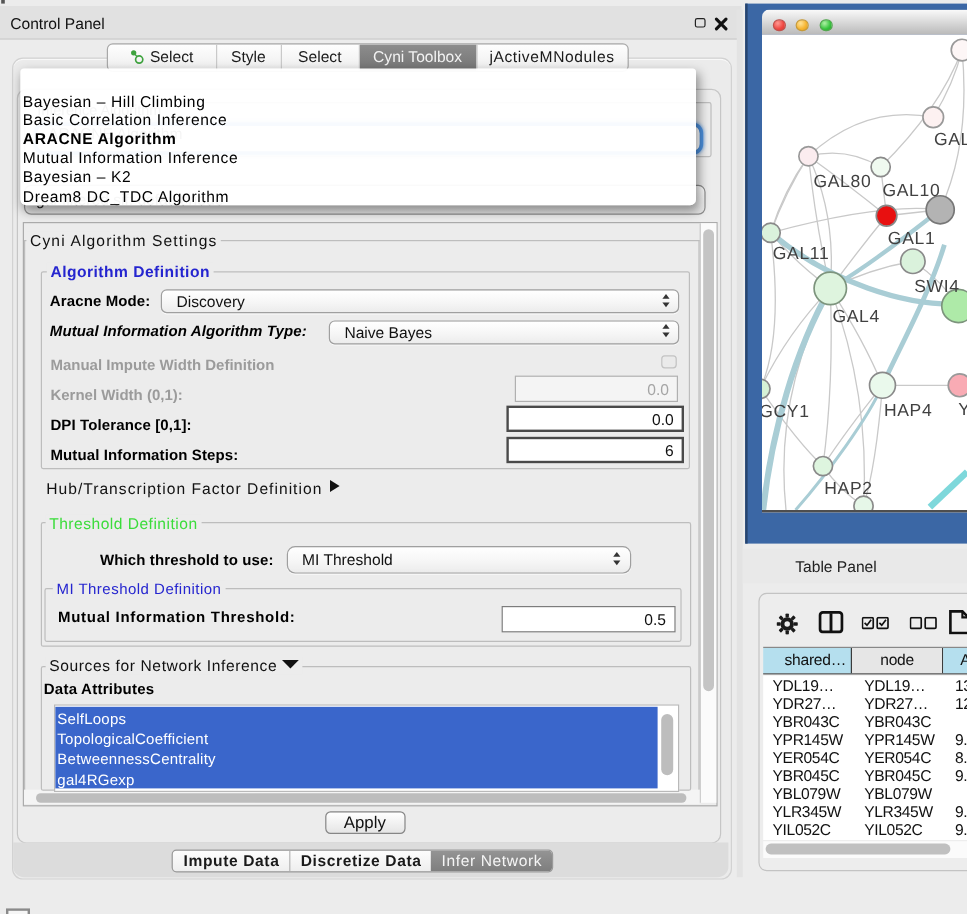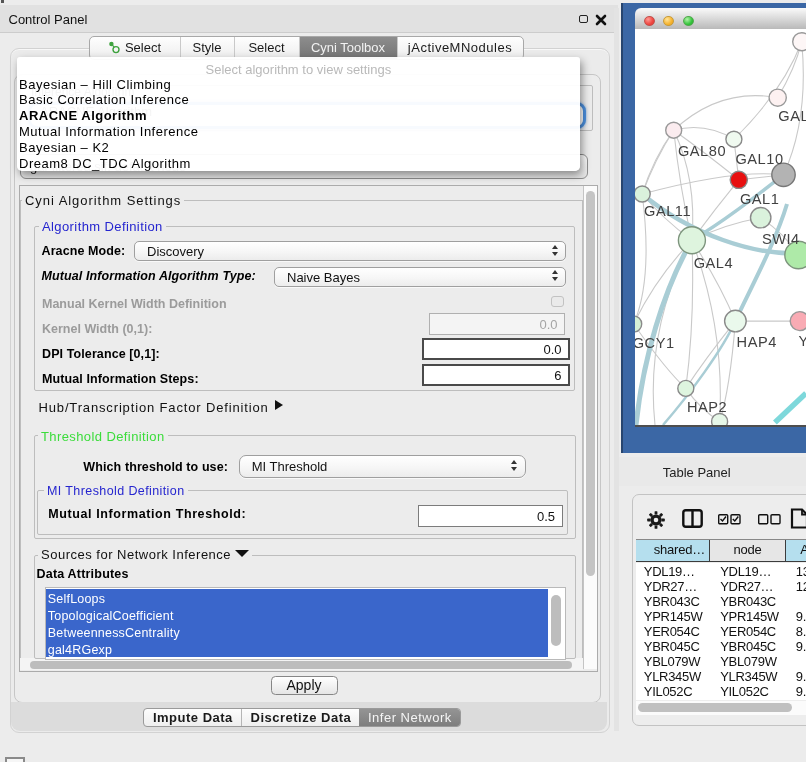--- a/index.html
+++ b/index.html
@@ -62,41 +62,41 @@
 <div class="abs" style="left:583px;top:185.5px;width:13px;height:483px;background:#fbfbfb;border-left:1px solid #c4c4c4;"></div>
 <div class="abs" style="left:585.5px;top:191px;width:9px;height:385px;background:#c4c4c4;border-radius:5px;"></div>
 
 <div class="abs" style="left:20px;top:657.5px;width:563px;height:12px;background:#f4f4f4;"></div>
 <div class="abs" style="left:30px;top:660.5px;width:542px;height:8px;background:#bdbdbd;border-radius:4px;"></div>
 
 <div class="group" style="left:19.5px;top:200px;width:561px;height:457px;border-radius:0;border-bottom:none;background:transparent;"></div>
 <div class="gtitle" style="left:22px;top:192.5px;font-size:13px;letter-spacing:0.95px;color:#111;">Cyni Algorithm Settings</div>
 
 <div class="group" style="left:34px;top:225.5px;width:539px;height:163px;"></div>
-<div class="gtitle" style="left:39px;top:219px;font-size:13px;letter-spacing:0.4px;color:#2525cf;">Algorithm Definition</div>
+<div class="gtitle" style="left:39px;top:219px;font-size:13px;letter-spacing:0.4px;color:#2525cf;font-weight:bold;">Algorithm Definition</div>
 
 <div class="lbl abs" style="left:41.5px;top:244px;">Aracne Mode:</div>
 <div class="combo" style="left:134px;top:241px;width:429.5px;height:18px;">
       <span class="ct">Discovery</span>
     </div>
 <div class="spin" style="left:552px;top:245px;">
       <span class="u"></span>
       <span class="d"></span>
     </div>
 
 <div class="lbl abs" style="left:41.5px;top:269px;font-style:italic;">Mutual Information Algorithm Type:</div>
 <div class="combo" style="left:274px;top:266.5px;width:289.5px;height:18px;">
       <span class="ct">Naive Bayes</span>
     </div>
 <div class="spin" style="left:552px;top:270px;">
       <span class="u"></span>
       <span class="d"></span>
     </div>
 
-<div class="glbl abs" style="left:42px;top:297px;">Manual Kernel Width Definition</div>
+<div class="glbl abs" style="left:42px;top:297px;">Manual Impute Width Definition</div>
 <div class="abs" style="left:550.5px;top:296px;width:11px;height:8.5px;background:#eaeaea;border:1.4px solid #c2c2c2;border-radius:3px;"></div>
 
 <div class="glbl abs" style="left:42px;top:321.5px;">Kernel Width (0,1):</div>
 <div class="inp" style="left:428.5px;top:312.5px;width:128px;height:19px;background:#f4f4f4;border:1px solid #b0b0b0;color:#a5a5a5;padding:1px 6px 0 0;line-height:19px;">0.0</div>
 
 <div class="lbl abs" style="left:42px;top:347px;">DPI Tolerance [0,1]:</div>
 <div class="inp" style="left:421.5px;top:338px;width:138px;height:17px;border:2px solid #4a4a4a;padding:1px 6px 0 0;line-height:17px;">0.0</div>
 
 <div class="lbl abs" style="left:42px;top:372px;">Mutual Information Steps:</div>
 <div class="inp" style="left:421.5px;top:364px;width:138px;height:17px;border:2px solid #4a4a4a;padding:1px 6px 0 0;line-height:17px;">6</div>
@@ -138,21 +138,20 @@
 <div class="abs" style="left:11px;top:701.5px;width:596px;height:29px;background:#dcdcdc;border-radius:0 0 9px 9px;"></div>
 <div class="abs" style="left:143.4px;top:707.6px;width:316px;height:17px;background:linear-gradient(#fdfdfd,#eeeeee);border:1px solid #9a9a9a;border-radius:4px;display:flex;overflow:hidden;font-size:13px;font-weight:bold;letter-spacing:0.5px;color:#1a1a1a;">
   <div style="width:97px;display:flex;align-items:center;justify-content:center;border-right:1px solid #b5b5b5;">Impute Data</div>
   <div style="width:117px;display:flex;align-items:center;justify-content:center;">Discretize Data</div>
   <div style="flex:1;display:flex;align-items:center;justify-content:center;background:linear-gradient(#949494,#7e7e7e);color:#f5f5f5;font-weight:normal;">Infer Network</div>
 </div>
 
 <div class="abs" style="left:4.9px;top:757px;width:16px;height:12px;border:2.4px solid #8a8a8a;background:#f6f6f6;"></div>
 
 <div class="abs" style="left:17px;top:57px;width:562.7px;height:114.2px;background:rgba(255,255,255,0.955);border-radius:3px 3px 5px 5px;box-shadow:2px 4px 9px rgba(0,0,0,0.42);"></div>
-<div class="abs" style="left:17px;top:62px;width:562.7px;text-align:center;font-size:13px;color:#b9b9b9;">Select algorithm to view settings</div>
 <div class="abs" style="left:19px;top:76.5px;font-size:13px;letter-spacing:0.5px;color:#000;line-height:15.9px;white-space:nowrap;">Bayesian – Hill Climbing<br>Basic Correlation Inference<br><b>ARACNE Algorithm</b><br>Mutual Information Inference<br>Bayesian – K2<br>Dream8 DC_TDC Algorithm</div>
 
 <div class="abs" style="left:621.4px;top:2.7px;width:184.6px;height:450.5px;background:#3b67a5;border-left:2px solid #27456f;"></div>
 
 <div class="abs" style="left:635.3px;top:7.9px;width:171px;height:21.4px;background:linear-gradient(#fafafa,#b9b9b9);border-bottom:1px solid #8c8c8c;border-top-left-radius:6px;"></div>
 <div class="abs" style="left:644px;top:15.6px;width:10.6px;height:10.6px;border-radius:50%;background:radial-gradient(circle at 35% 30%,#ff9a94,#ef4640 60%,#d83b35);border:0.8px solid #c0524d;box-sizing:border-box;"></div>
 <div class="abs" style="left:663.2px;top:15.6px;width:10.6px;height:10.6px;border-radius:50%;background:radial-gradient(circle at 35% 30%,#ffe49a,#f6b32e 60%,#dd9d27);border:0.8px solid #c79b3a;box-sizing:border-box;"></div>
 <div class="abs" style="left:683px;top:15.6px;width:10.6px;height:10.6px;border-radius:50%;background:radial-gradient(circle at 35% 30%,#b2f2a8,#35c43c 60%,#2aa32f);border:0.8px solid #53a74f;box-sizing:border-box;"></div>
 
 <div class="abs" style="left:635.3px;top:29.3px;width:170.7px;height:395.8px;background:#fff;border-bottom:2px solid #4e4e4e;overflow:hidden;">

